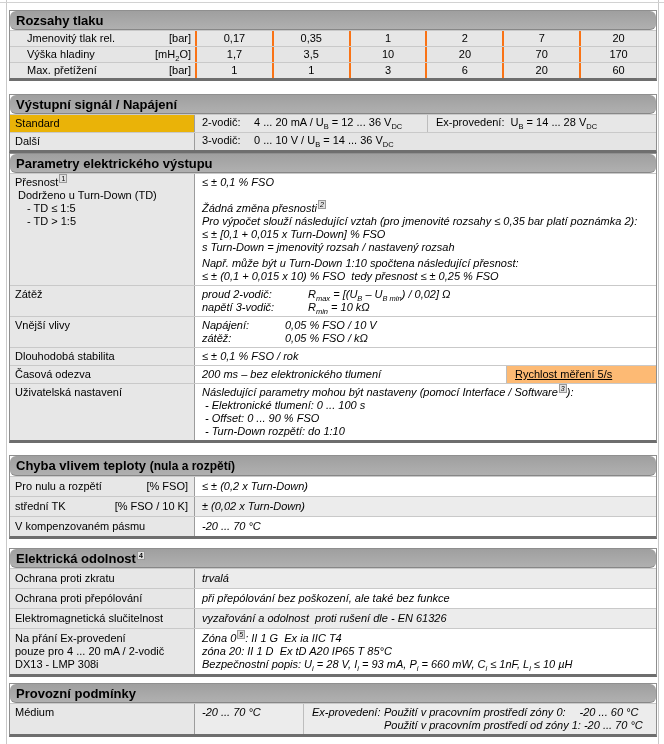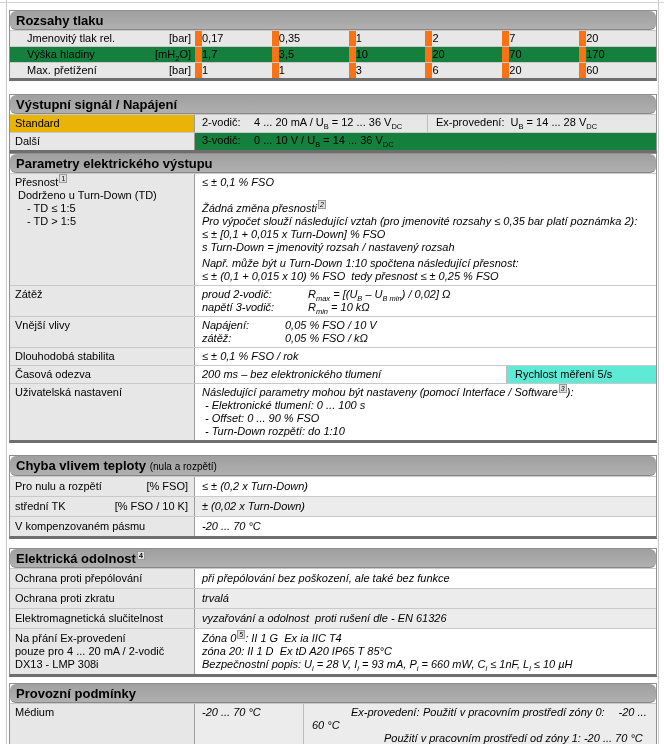--- a/index.html
+++ b/index.html
@@ -6,64 +6,64 @@
   .page{position:relative;width:664px;height:744px;background:#ffffff;overflow:hidden;
         font-family:"Liberation Sans",sans-serif;font-size:11px;line-height:13px;color:#000;}
   .vg{position:absolute;top:0;bottom:0;width:1px;background:#c9c9c9;}
   .vg.left{left:6px;} .vg.right{left:658px;}
   .topline{position:absolute;top:2px;left:0;width:664px;height:1px;background:#d2d2d2;}
 
   .sec{position:relative;margin-left:9px;margin-right:7px;background:#fff;
        border:1px solid #8f8f8f;border-bottom:3px solid #6e6e6e;}
   .hdr{background:linear-gradient(#9f9f9f,#b0b0b0);color:#000;font-weight:bold;font-size:13px;
        line-height:15px;padding:2px 6px 1px 6px;border-bottom:1px solid #878787;border-radius:6px;}
-  .hdr .sub{font-size:10px;font-weight:normal;}
+  .hdr .sub{font-size:12px;font-weight:bold;}
   .mt10{margin-top:10px}.mt13{margin-top:13px}.mt22{}.mt12{margin-top:12px}.mt9{margin-top:9px}.mt6{margin-top:6px}
 
   .r{display:flex;border-top:1px solid #c9c9c9;align-items:stretch;}
   .r:first-of-type{border-top:none;}
-  .bg-g{background:#e7e7e7;} .bg-w{background:#15803d;}
+  .bg-g{background:#e7e7e7;} .bg-w{background:#e5e5e5;}
 
   
   .lc{flex:0 0 185px;width:185px;background:#e7e7e7;border-right:1px solid #9c9c9c;
       padding:2px 4px 2px 5px;box-sizing:border-box;}
   .vc{flex:1;padding:2px 4px 2px 7px;box-sizing:border-box;background:#fff;font-style:italic;}
   .vc.gv{background:#ececec;} 
 
   
   .s1 .lbl{flex:0 0 136px;padding:1px 0 1px 17px;box-sizing:border-box;}
   .s1 .unit{flex:0 0 49px;text-align:right;padding:1px 4px 1px 0;box-sizing:border-box;}
-  .s1 .val{flex:1;text-align:left;padding:1px 0;border-left:7px solid #f97316;}
+  .s1 .val{flex:1;text-align:center;padding:1px 0;border-left:2px solid #f97316;}
 
   
   .s2 .wire{display:inline-block;width:52px;}
   .s2 .cell1{flex:0 0 232px;padding:1px 4px 1px 7px;box-sizing:border-box;}
   .s2 .cellex{flex:1;border-left:1px solid #bdbdbd;padding:1px 4px 1px 8px;box-sizing:border-box;}
   .s2 .cellfull{flex:1;padding:1px 4px 1px 7px;box-sizing:border-box;}
 
   
   .ln{min-height:13px;}
   .ind1{padding-left:3px;} .ind2{padding-left:12px;}
   .gap{margin-top:3px;}
   .k95{display:inline-block;width:106px;} .k60{display:inline-block;width:83px;}
-  .s3right{flex:0 0 150px;border-left:1px solid #bdbdbd;padding:2px 4px 2px 8px;box-sizing:border-box;background:#5eead4;}
+  .s3right{flex:0 0 150px;border-left:1px solid #bdbdbd;padding:2px 4px 2px 8px;box-sizing:border-box;background:#fdba74;text-decoration:underline;}
 
   
   .s4 .lc{display:flex;padding-top:3px;padding-bottom:3px;}
   .s4 .lname{flex:1;} .s4 .lunit{text-align:right;padding-right:2px;}
   .s4 .vc{padding-top:3px;padding-bottom:3px;}
 
   
   .s5 .lc,.s5 .vc{padding-top:3px;padding-bottom:3px;}
 
   
   .s6 .vc{display:flex;padding:0;}
   .s6 .mval{flex:0 0 108px;padding:2px 4px 2px 7px;box-sizing:border-box;}
   .s6 .mex{flex:1;border-left:1px solid #bdbdbd;padding:2px 4px 2px 8px;box-sizing:border-box;}
-  .s6 .expre{display:inline-block;width:72px;margin-left:39px;}
+  .s6 .expre{display:inline-block;width:72px;}
   .s6 .exline2{padding-left:72px;}
   .s6 .exv1{margin-left:14px;}
 
   sub{font-size:7.5px;line-height:0;}
   sup.fn{font-size:7px;line-height:0;vertical-align:super;border:1px solid #9a9a9a;
          background:#e2e2e2;padding:0 1px;margin-left:1px;}
 </style>
 </head>
 <body>
 
@@ -194,26 +194,26 @@
         <span class="lname">V kompenzovaném pásmu</span>
         <span class="lunit"></span>
       </div>
       <div class="vc">-20 ... 70 °C</div>
     </div>
   </div>
 
   <div class="sec s5 mt9">
     <div class="hdr">Elektrická odolnost<sup class="fn">4</sup></div>
     <div class="r">
+      <div class="lc">Ochrana proti zkratu</div>
+      <div class="vc gv">trvalá</div>
+    </div>
+    <div class="r">
       <div class="lc">Ochrana proti přepólování</div>
       <div class="vc">při přepólování bez poškození, ale také bez funkce</div>
-    </div>
-    <div class="r">
-      <div class="lc">Ochrana proti zkratu</div>
-      <div class="vc gv">trvalá</div>
     </div>
     <div class="r">
       <div class="lc">Elektromagnetická slučitelnost</div>
       <div class="vc gv">vyzařování a odolnost&nbsp; proti rušení dle - EN 61326</div>
     </div>
     <div class="r">
       <div class="lc">
         <div class="ln">Na přání Ex-provedení</div>
         <div class="ln">pouze pro 4 ... 20 mA / 2-vodič</div>
         <div class="ln">DX13 - LMP 308i</div>

